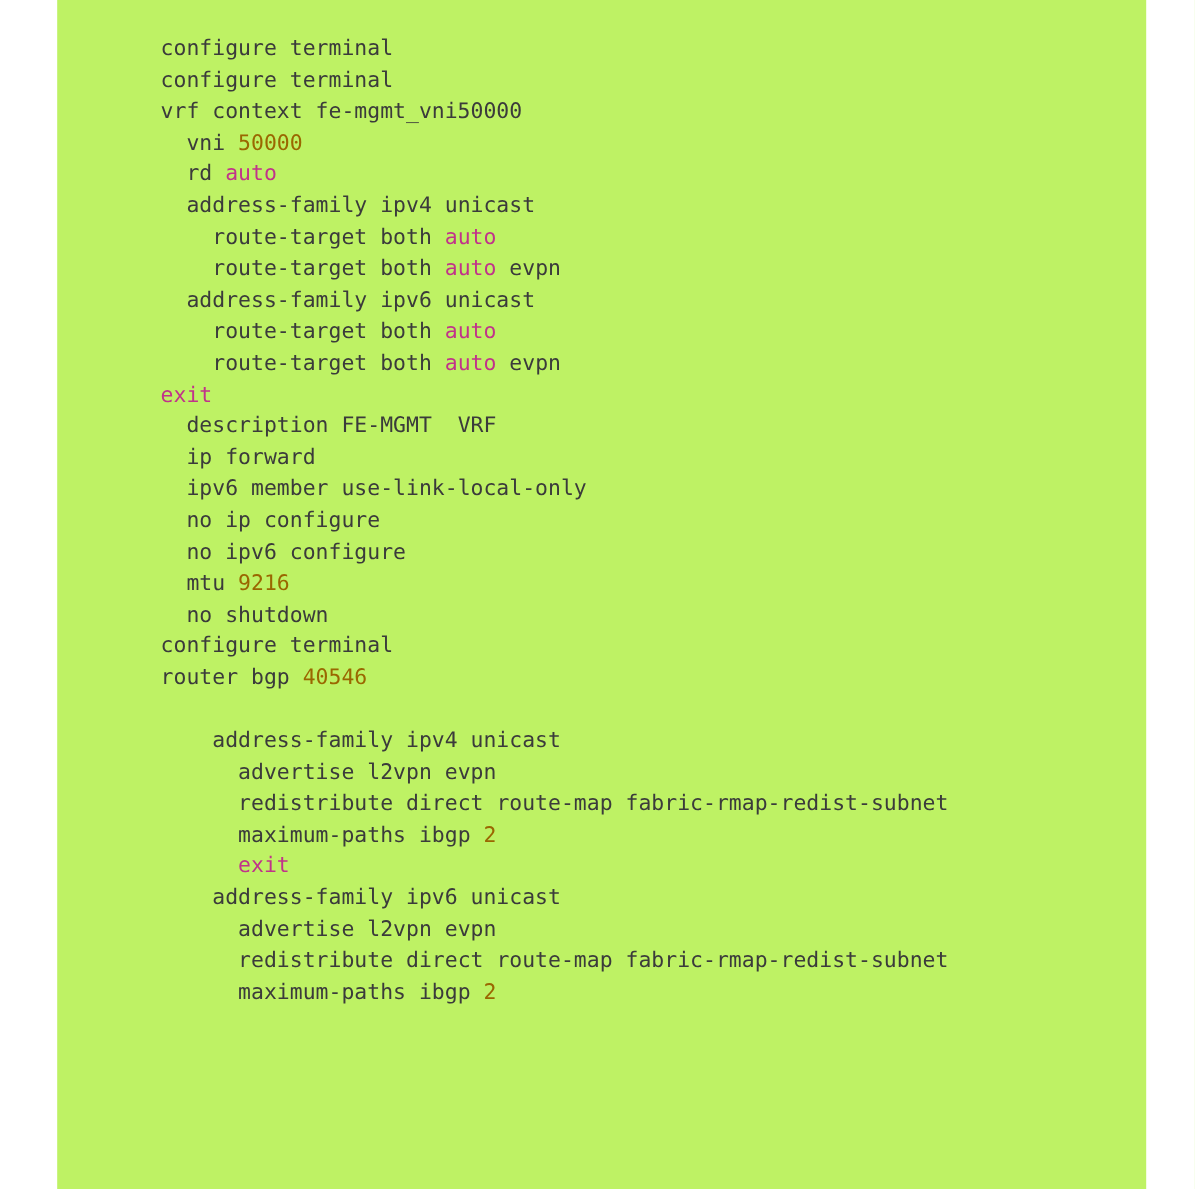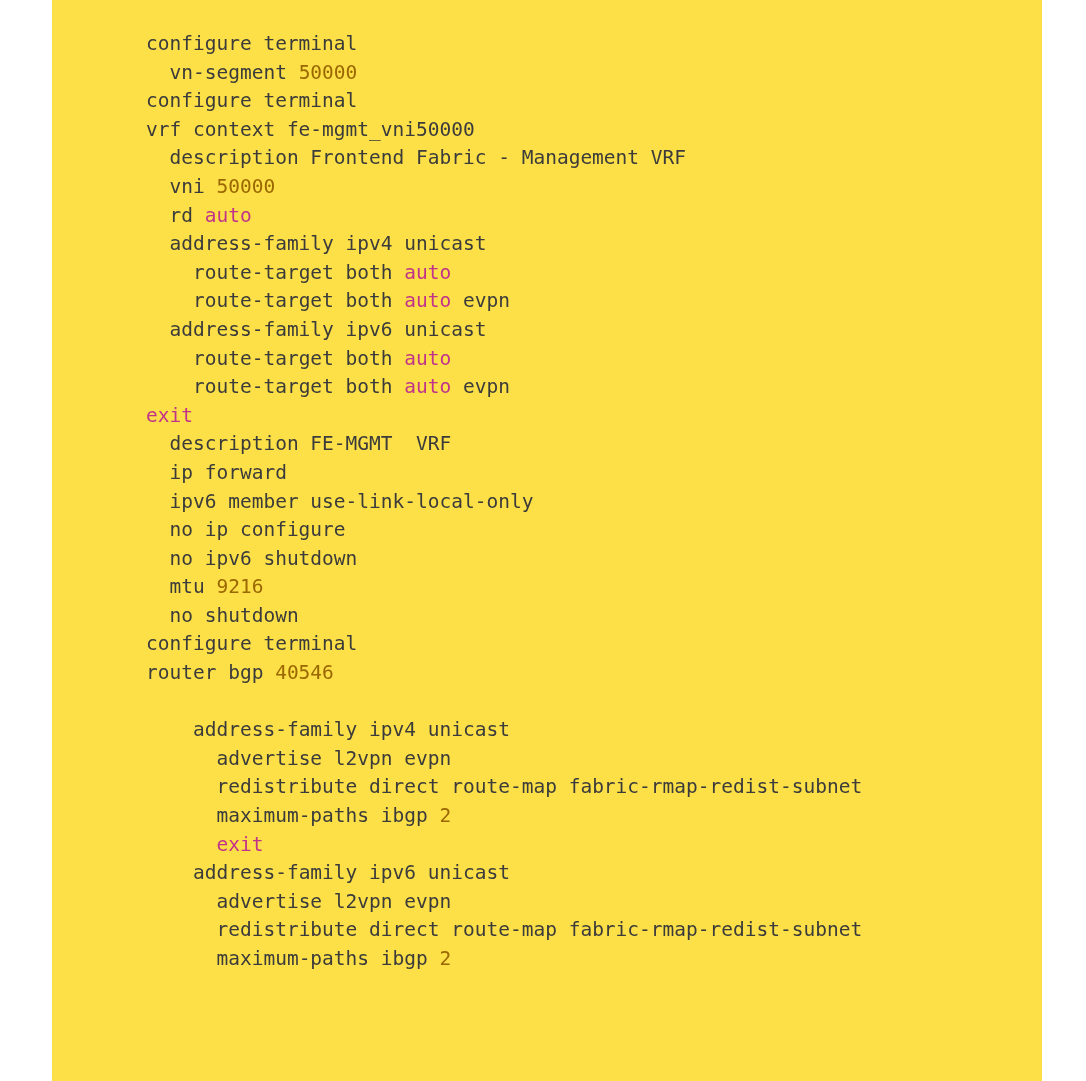--- a/index.html
+++ b/index.html
@@ -18,21 +18,21 @@
     height: 1081px;
     background: #ffffff;
     overflow: hidden;
   }
   #code-panel {
     position: absolute;
     left: 52px;
     top: 0px;
     width: 990px;
     height: 1081px;
-    background: #fde047;
+    background: #bef264;
     box-sizing: border-box;
     padding: 30px 0 0 0;
     overflow: hidden;
   }
   #code-block {
     margin: 0;
     padding: 0 0 0 94px;
     font-family: "DejaVu Sans Mono", monospace;
     font-size: 19.5px;
     line-height: 28.6px;
@@ -44,38 +44,36 @@
   .num { color: #9a6700; }
   .kw  { color: #c1338a; }
   .txt { color: #3b3b3b; }
 </style>
 </head>
 <body>
 
 <div id="page">
   <div id="code-panel">
     <pre id="code-block"><span class="ln"><span class="txt">configure terminal</span>
-</span><span class="ln"><span class="txt">  </span><span class="txt">vn-segment </span><span class="num">50000</span>
 </span><span class="ln"><span class="txt">configure terminal</span>
 </span><span class="ln"><span class="txt">vrf context fe-mgmt_vni50000</span>
-</span><span class="ln"><span class="txt">  </span><span class="txt">description Frontend Fabric - Management VRF</span>
 </span><span class="ln"><span class="txt">  </span><span class="txt">vni </span><span class="num">50000</span>
 </span><span class="ln"><span class="txt">  </span><span class="txt">rd </span><span class="kw">auto</span>
 </span><span class="ln"><span class="txt">  </span><span class="txt">address-family ipv4 unicast</span>
 </span><span class="ln"><span class="txt">    </span><span class="txt">route-target both </span><span class="kw">auto</span>
 </span><span class="ln"><span class="txt">    </span><span class="txt">route-target both </span><span class="kw">auto</span><span class="txt"> evpn</span>
 </span><span class="ln"><span class="txt">  </span><span class="txt">address-family ipv6 unicast</span>
 </span><span class="ln"><span class="txt">    </span><span class="txt">route-target both </span><span class="kw">auto</span>
 </span><span class="ln"><span class="txt">    </span><span class="txt">route-target both </span><span class="kw">auto</span><span class="txt"> evpn</span>
 </span><span class="ln"><span class="kw">exit</span>
 </span><span class="ln"><span class="txt">  </span><span class="txt">description FE-MGMT  VRF</span>
 </span><span class="ln"><span class="txt">  </span><span class="txt">ip forward</span>
 </span><span class="ln"><span class="txt">  </span><span class="txt">ipv6 member use-link-local-only</span>
 </span><span class="ln"><span class="txt">  </span><span class="txt">no ip configure</span>
-</span><span class="ln"><span class="txt">  </span><span class="txt">no ipv6 shutdown</span>
+</span><span class="ln"><span class="txt">  </span><span class="txt">no ipv6 configure</span>
 </span><span class="ln"><span class="txt">  </span><span class="txt">mtu </span><span class="num">9216</span>
 </span><span class="ln"><span class="txt">  </span><span class="txt">no shutdown</span>
 </span><span class="ln"><span class="txt">configure terminal</span>
 </span><span class="ln"><span class="txt">router bgp </span><span class="num">40546</span>
 </span><span class="ln"><span class="txt">  </span>
 </span><span class="ln"><span class="txt">    </span><span class="txt">address-family ipv4 unicast</span>
 </span><span class="ln"><span class="txt">      </span><span class="txt">advertise l2vpn evpn</span>
 </span><span class="ln"><span class="txt">      </span><span class="txt">redistribute direct route-map fabric-rmap-redist-subnet</span>
 </span><span class="ln"><span class="txt">      </span><span class="txt">maximum-paths ibgp </span><span class="num">2</span>
 </span><span class="ln"><span class="txt">      </span><span class="kw">exit</span>

